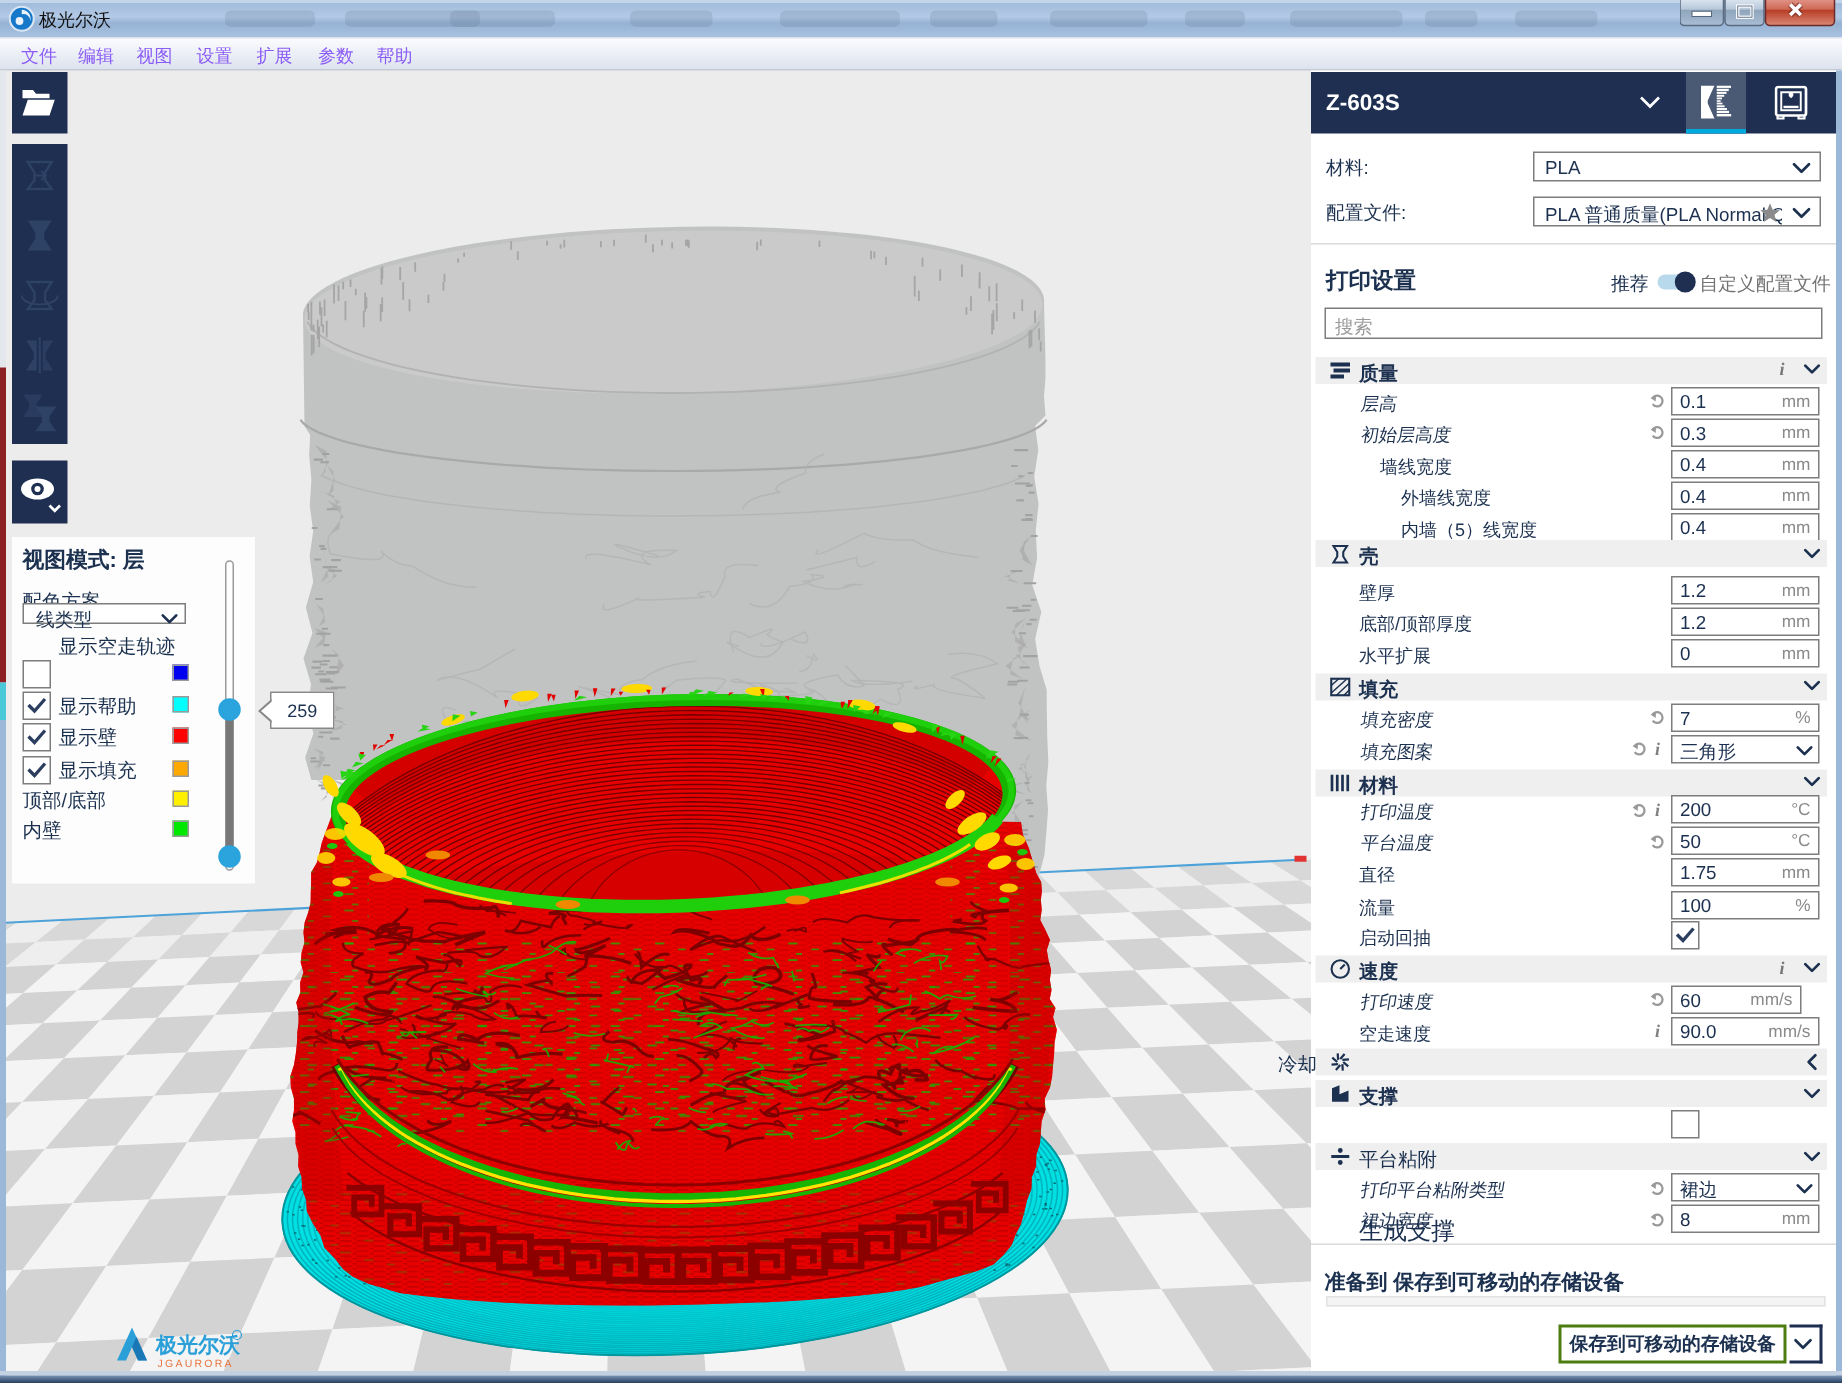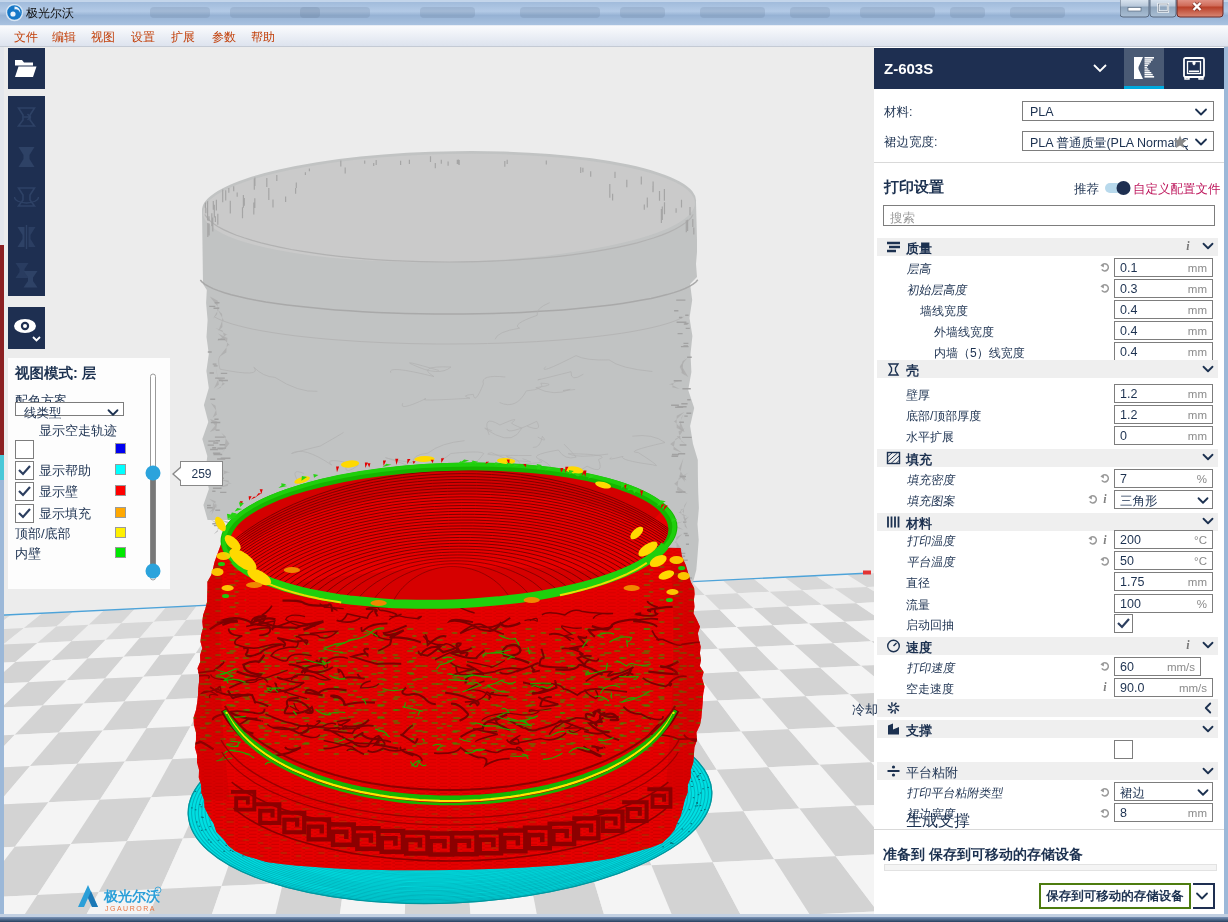--- a/index.html
+++ b/index.html
@@ -1,20 +1,20 @@
 <!DOCTYPE html>
 <html><head><meta charset="utf-8"><style>
 
 *{margin:0;padding:0;box-sizing:border-box}
 html,body{width:1228px;height:922px;overflow:hidden;font-family:"Liberation Sans",sans-serif;background:#ececec;position:relative}
 .abs{position:absolute}
 #titlebar{left:0;top:0;width:1228px;height:25px;background:linear-gradient(180deg,#9db8d9 0%,#b3cae6 45%,#96b2d4 62%,#a9c2e0 100%);}
 #titletxt{left:26px;top:5px;font-size:12px;color:#111;}
 #menubar{left:0;top:25px;width:1228px;height:22px;background:linear-gradient(180deg,#fafbfd,#dde3ee);border-top:1px solid #e8edf5;border-bottom:1px solid #c4cad4;}
-.menuitem{position:absolute;top:29px;font-size:12px;color:#c2410c}
+.menuitem{position:absolute;top:29px;font-size:12px;color:#8b5cf6}
 #scene{left:0;top:47px;width:874px;height:869px;overflow:hidden;background:#ececec}
 .navyblock{position:absolute;background:#1e2f51}
 #lpanel{left:8px;top:358px;width:162px;height:231px;background:#fdfdfd;}
 #rpanel{left:874px;top:47px;width:354px;height:875px;background:#fff}
 .nv{color:#1c3150}
 #tooltip{left:180px;top:461px;width:43px;height:25px;background:#fff;border:1px solid #888;font-size:12px;color:#1c3150;text-align:center;line-height:24px}
 #tooltip:before{content:"";position:absolute;left:-9px;top:4px;border:8px solid transparent;border-right:9px solid #888;border-left:0}
 #tooltip:after{content:"";position:absolute;left:-7px;top:5px;border:7px solid transparent;border-right:8px solid #fff;border-left:0}
 .combo{position:absolute;border:1px solid #7d7d7d;background:#fff}
 .swatch{position:absolute;width:11px;height:11px;border:1px solid #9a9a9a}
@@ -947,34 +947,34 @@
 <rect x="1" y="1" width="20" height="19" rx="1.5" fill="none" stroke="#fff" stroke-width="1.8"></rect>
 <rect x="4.5" y="4.5" width="13" height="12" fill="none" stroke="#fff" stroke-width="1.3"></rect>
 <path d="M9.5 4.5 h3 v2.5 l-1.5 1.5 l-1.5 -1.5 Z" fill="#fff"></path>
 <rect x="6" y="13.5" width="10" height="1.6" fill="#fff"></rect>
 <path d="M2 20 v2 h4 v-2 M16 20 v2 h4 v-2" fill="none" stroke="#fff" stroke-width="1.4"></path>
 </svg>
 <div class="abs nv" style="left:884px;top:104px;font-size:12.5px">材料:</div>
 <div class="combo" style="left:1022px;top:101px;width:192px;height:20px"><span class="nv" style="position:absolute;left:7px;top:3px;font-size:12.5px">PLA</span><svg width="192" height="20">
       <path d="M 173.0 7.5 L 178 12.5 L 183.0 7.5" fill="none" stroke="#1c3150" stroke-width="1.8" stroke-linecap="round" stroke-linejoin="round"></path>
     </svg></div>
-<div class="abs nv" style="left:884px;top:134px;font-size:12.5px">裙边宽度:</div>
+<div class="abs nv" style="left:884px;top:134px;font-size:12.5px">配置文件:</div>
 <div class="combo" style="left:1022px;top:131px;width:192px;height:20px;overflow:hidden"><span class="nv" style="position:absolute;left:7px;top:3px;font-size:12.5px;white-space:nowrap;width:158px;overflow:hidden">PLA 普通质量(PLA Normal Qua</span><svg style="position:absolute;right:26px;top:3px" width="14" height="14">
       <path d="M7 0.5 L8.8 4.8 L13.5 5.2 L10 8.2 L11.2 13 L7 10.4 L2.8 13 L4 8.2 L0.5 5.2 L5.2 4.8 Z" fill="#8a8a8a"></path>
     </svg><svg width="192" height="20">
       <path d="M 173.0 7.5 L 178 12.5 L 183.0 7.5" fill="none" stroke="#1c3150" stroke-width="1.8" stroke-linecap="round" stroke-linejoin="round"></path>
     </svg></div>
 <div class="abs" style="left:874px;top:162px;width:354px;height:1px;background:#d9d9d9"></div>
 <div class="abs nv" style="left:884px;top:178px;font-size:15px;font-weight:bold">打印设置</div>
 <div class="abs nv" style="left:1074px;top:181px;font-size:12.5px">推荐</div>
 <svg class="abs" style="left:1104px;top:180px" width="28" height="16">
     <rect x="1" y="3" width="25" height="10" rx="5" fill="#b8d9ec"></rect>
     <circle cx="19.5" cy="8" r="7" fill="#1e2f51"></circle>
   </svg>
-<div class="abs" style="left:1133px;top:181px;font-size:12.5px;color:#be185d;white-space:nowrap">自定义配置文件</div>
+<div class="abs" style="left:1133px;top:181px;font-size:12.5px;color:#737373;white-space:nowrap">自定义配置文件</div>
 <div class="combo" style="left:883px;top:205px;width:332px;height:21px">
     <span style="position:absolute;left:6px;top:4px;font-size:12.5px;color:#9a9a9a">搜索</span>
   </div>
 <div class="abs" style="left:877px;top:237.5px;width:341px;height:18px;background:#efefef"></div>
 <svg class="abs" style="left:886px;top:239.5px" width="15" height="14">
     <path d="M1 3 h13 M3 7 h11 M1 11 h9" stroke="#1c3150" stroke-width="2.6"></path>
   </svg>
 <div class="abs nv" style="left:906px;top:239.5px;font-size:13px;font-weight:bold">质量</div>
 <svg class="abs" style="left:1180px;top:238px" width="38" height="16">
     <text x="8" y="12" font-family="Liberation Serif, serif" font-style="italic" font-weight="bold" font-size="12" fill="#777" text-anchor="middle">i</text>

